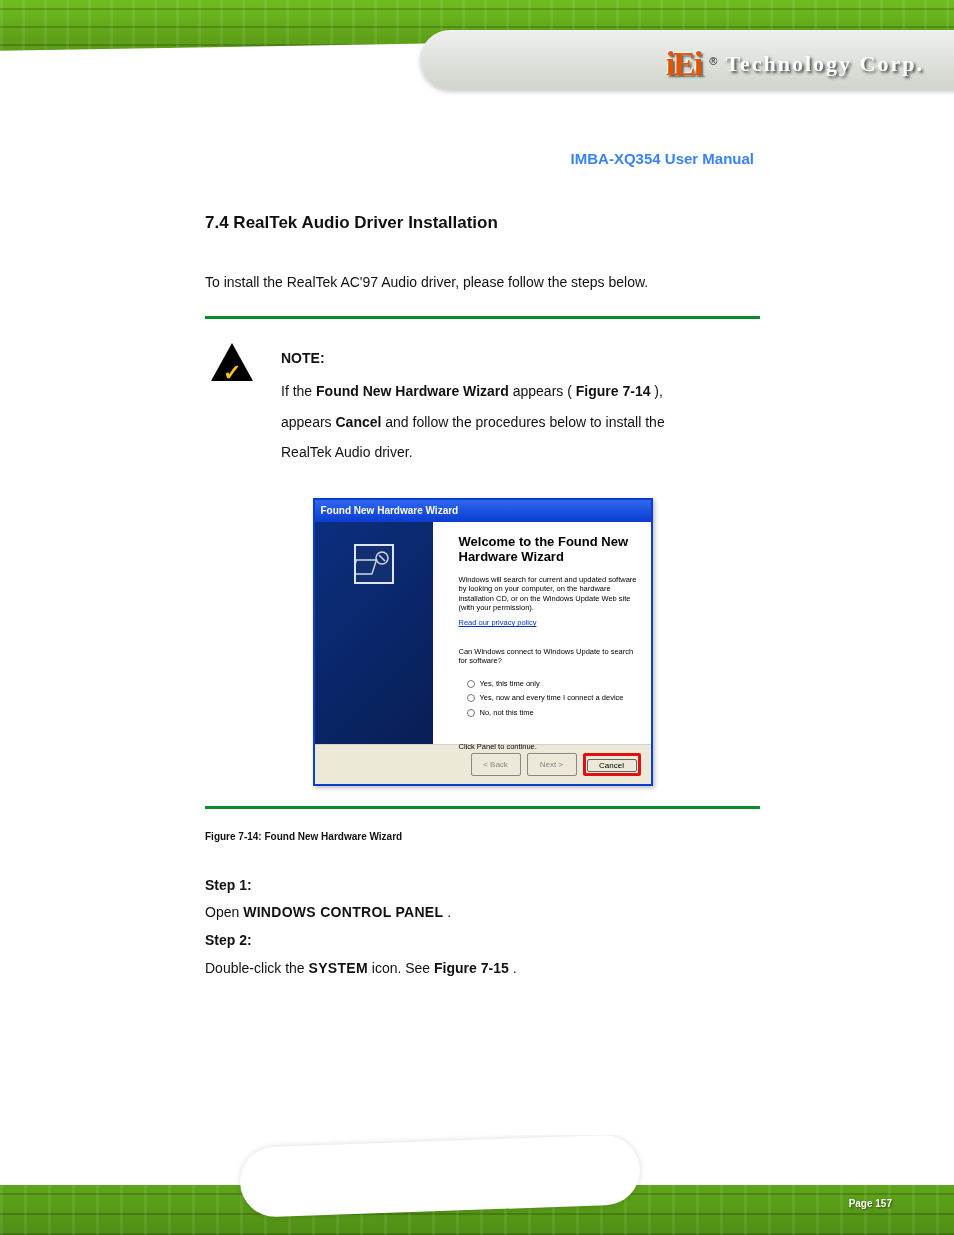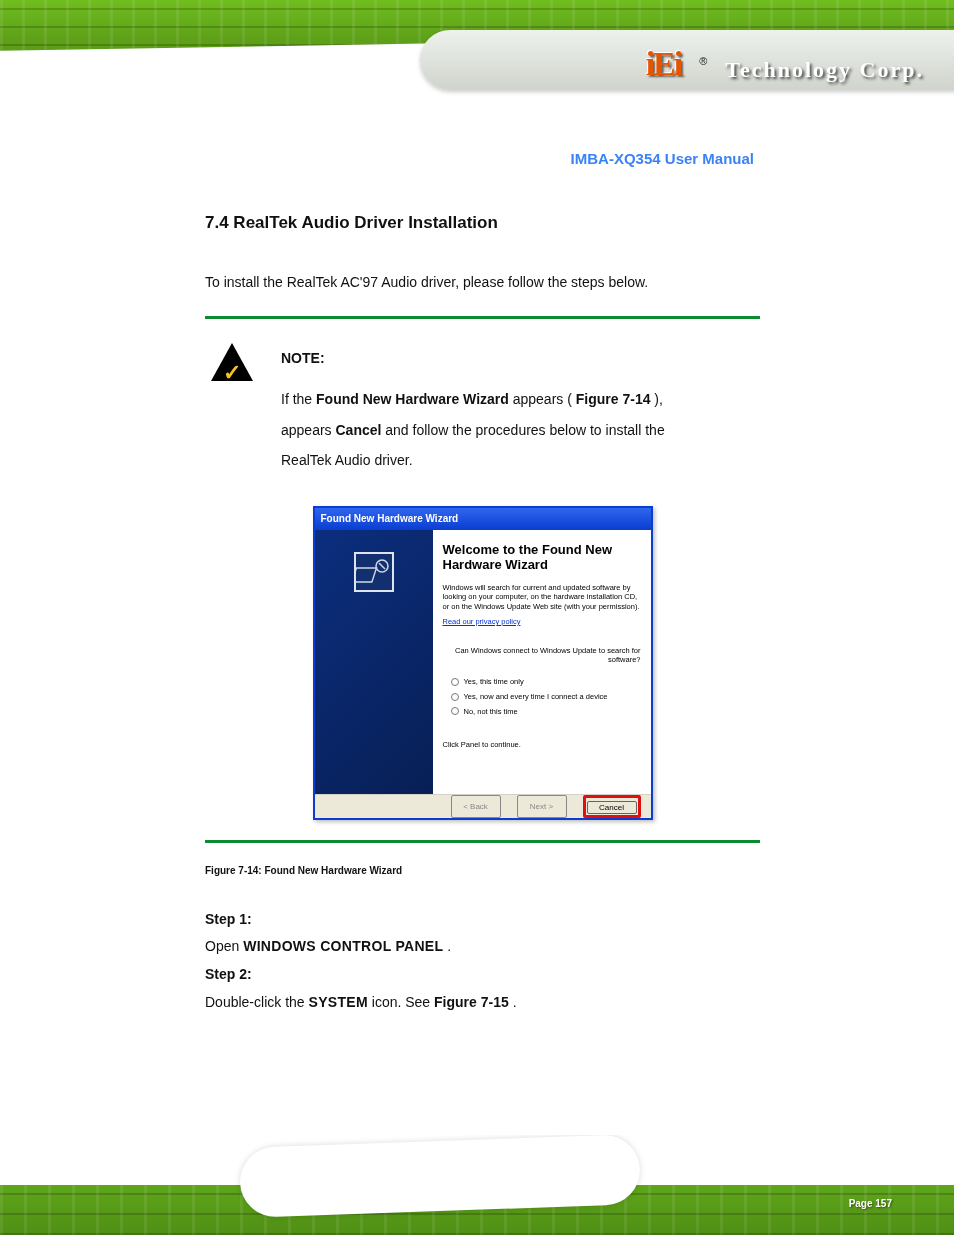--- a/index.html
+++ b/index.html
@@ -45,22 +45,22 @@
     height: 60px;
     background: linear-gradient(180deg, #eef1ed 0%, #cfd4cc 100%);
     border-radius: 40px 0 0 40px;
     box-shadow: 0 2px 4px rgba(0,0,0,0.2);
   }
   .logo-area {
     position: absolute;
     top: 45px;
     right: 30px;
     display: flex;
-    align-items: flex-end;
-    gap: 18px;
+    align-items: center;
+    gap: 8px;
   }
   .logo-iei {
     font-family: Georgia, serif;
     font-weight: bold;
     font-size: 34px;
     color: #e55500;
     text-shadow: 2px 2px 2px rgba(0,0,0,0.55), -1px -1px 0 #fff;
     letter-spacing: -2px;
   }
   .logo-reg {
@@ -115,21 +115,21 @@
   }
   .note-icon .check {
     position: absolute;
     top: 13px; left: 12px;
     width: 20px; height: 20px;
     color: #f7c41c;
     font-weight: bold;
     font-size: 22px;
   }
   .note-text { flex: 1; line-height: 2.2; }
-  .note-text .note-hdr { font-weight: bold; margin-bottom: 10px; }
+  .note-text .note-hdr { font-weight: bold; margin-bottom: 2px; }
   .note-text .fnhw { font-weight: bold; }
   .note-text .cancelw { font-weight: bold; }
 
   
   .wizard {
     width: 340px;
     margin: 6px auto 12px;
     border: 2px solid #0a3dd0;
     font-family: Tahoma, Arial, sans-serif;
     font-size: 10px;
@@ -139,50 +139,51 @@
   .wiz-title {
     background: linear-gradient(180deg, #2f66ef 0%, #0a3dd0 100%);
     color: #fff;
     font-size: 10px;
     font-weight: bold;
     padding: 3px 6px;
   }
   .wiz-body {
     display: flex;
     background: #fff;
-    height: 264px;
+    height: 222px;
+    gap: 16px;
   }
   .wiz-left {
     width: 118px;
     background: linear-gradient(135deg, #0b2e7e 0%, #081f55 100%);
     position: relative;
     flex-shrink: 0;
   }
   .wiz-left .ico {
     position: absolute;
     top: 22px; left: 50%; transform: translateX(-50%);
     width: 40px; height: 40px;
     border: 2px solid #dfe4ec;
     background: #12306f;
   }
   .wiz-left .ico svg { width: 36px; height: 36px; }
   .wiz-right { flex: 1; padding: 12px 10px 4px 10px; color: #000; }
   .wiz-h { font-family: Tahoma, Arial, sans-serif; font-size: 13px; font-weight: bold; line-height: 1.2; margin-bottom: 10px; }
   .wiz-p { font-size: 7.5px; line-height: 1.25; margin-bottom: 2px; }
   .wiz-link { color: #0033cc; text-decoration: underline; font-size: 7.5px; display: inline-block; margin-bottom: 18px; text-align: right; }
-  .wiz-q { font-size: 7.5px; margin-bottom: 12px; line-height: 1.25; text-align: right; }
+  .wiz-q { font-size: 7.5px; margin-bottom: 12px; line-height: 1.25; }
   .wiz-radio { display: flex; align-items: center; gap: 5px; font-size: 7.5px; margin: 3px 0 3px 8px; }
   .wiz-radio .r { width: 8px; height: 8px; border: 1px solid #777; border-radius: 50%; background: #fff; }
   .wiz-continue { font-size: 7.5px; margin-top: 22px; }
   .wiz-buttons {
     background: #ece9d8;
-    padding: 0 10px;
+    padding: 8px 10px;
     display: flex;
     justify-content: flex-end;
-    gap: 16px;
+    gap: 6px;
     border-top: 1px solid #d4d0c8;
   }
   .wiz-btn {
     min-width: 50px;
     padding: 1px 8px;
     font-size: 8px;
     border: 1px solid #888;
     background: #ece9d8;
     color: #888;
     border-radius: 2px;

